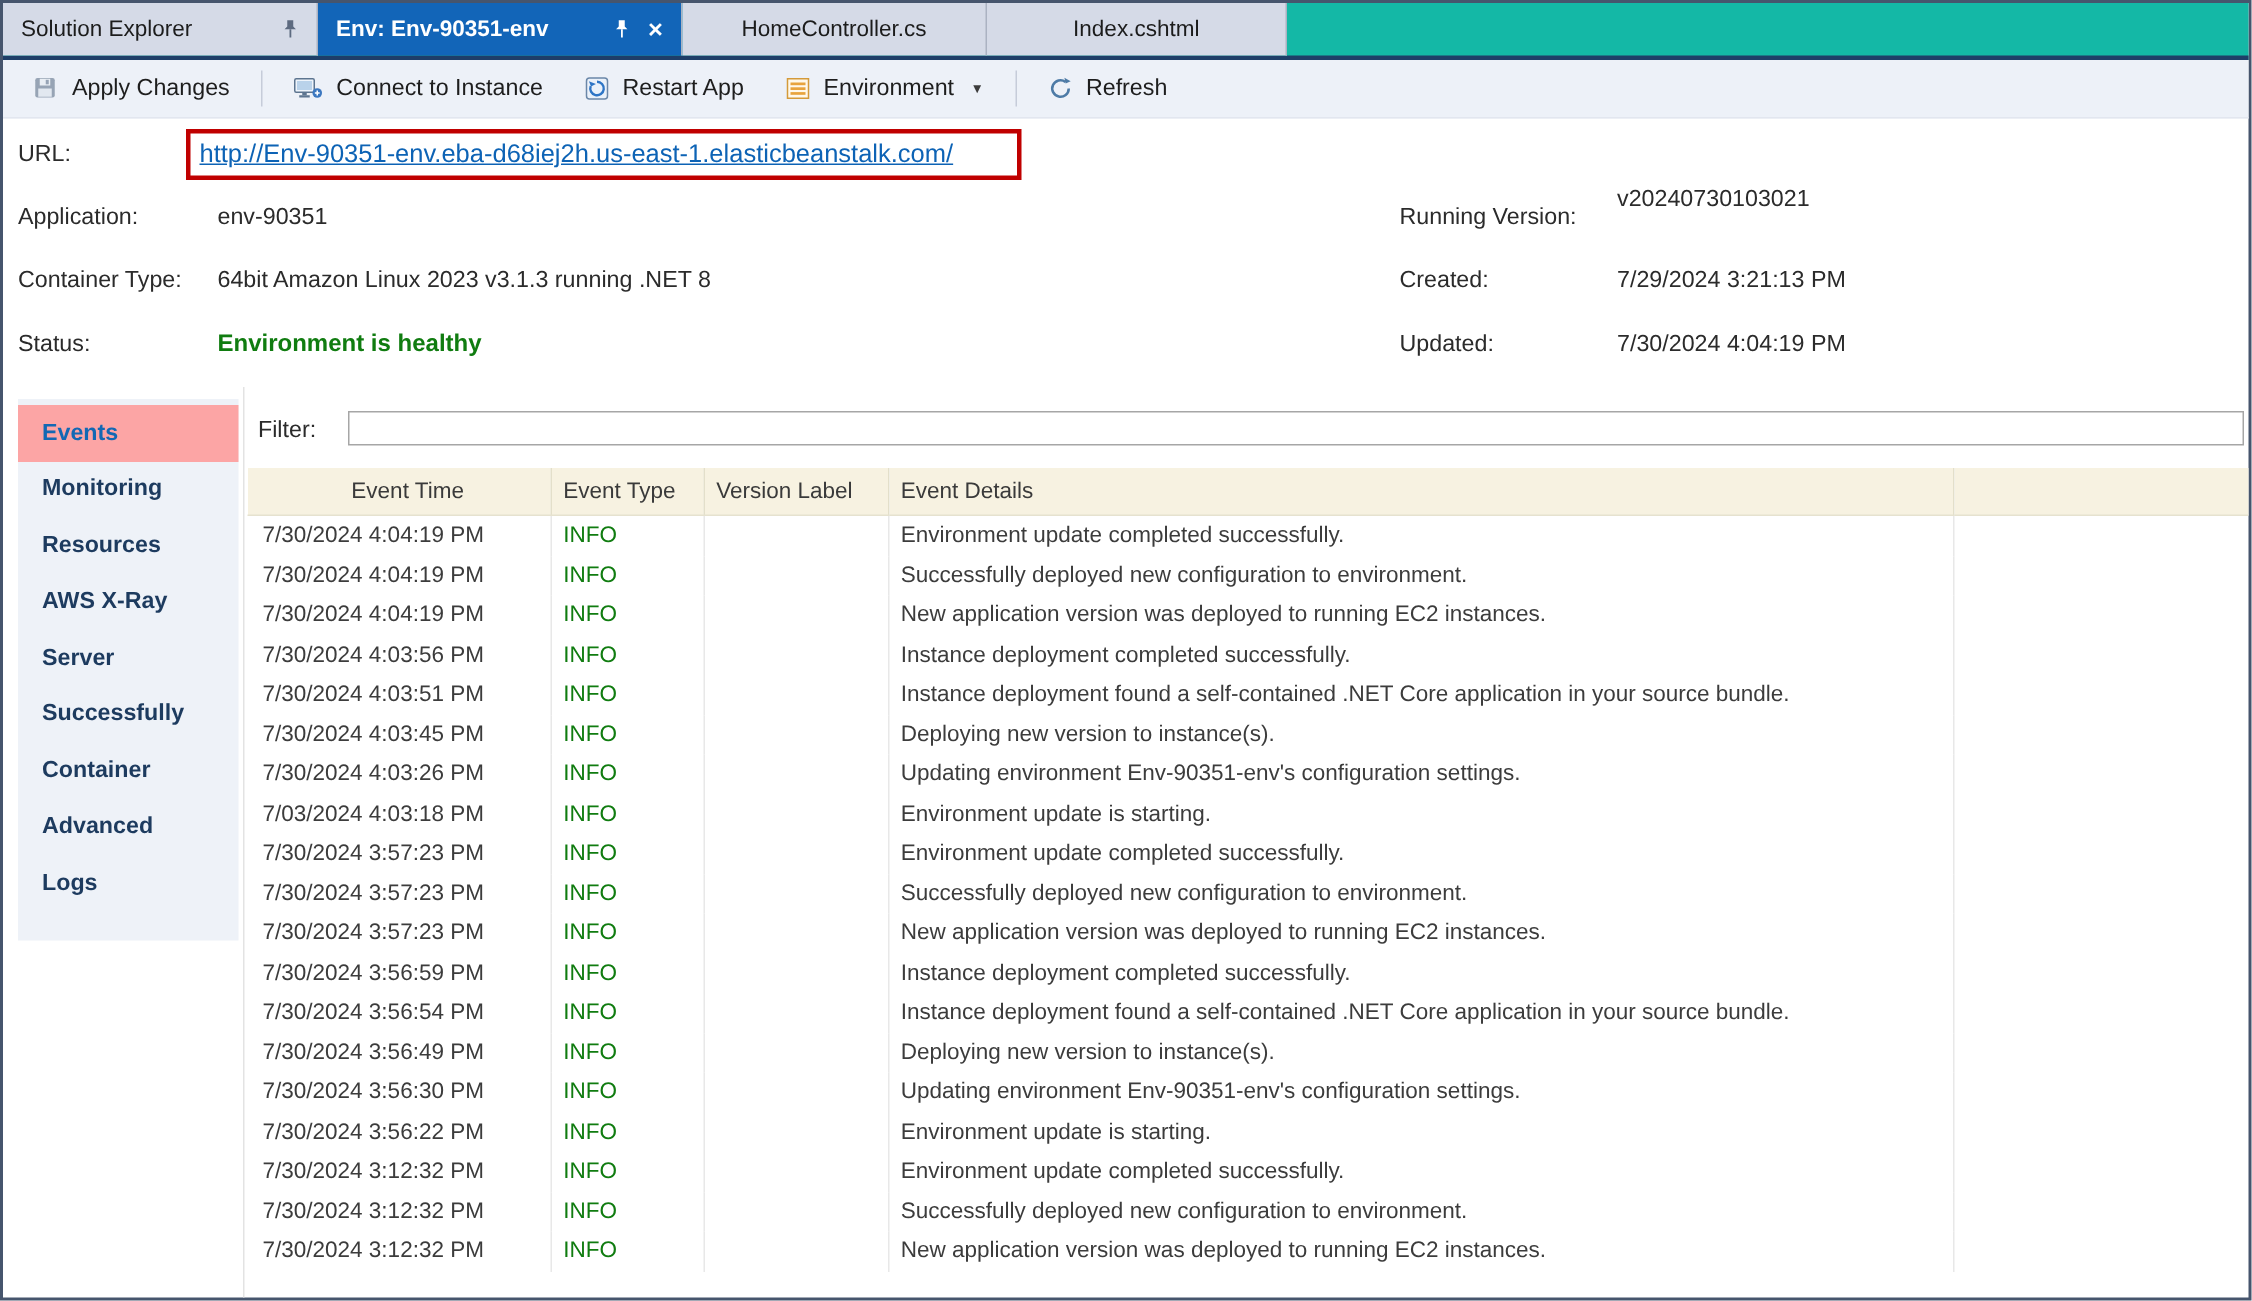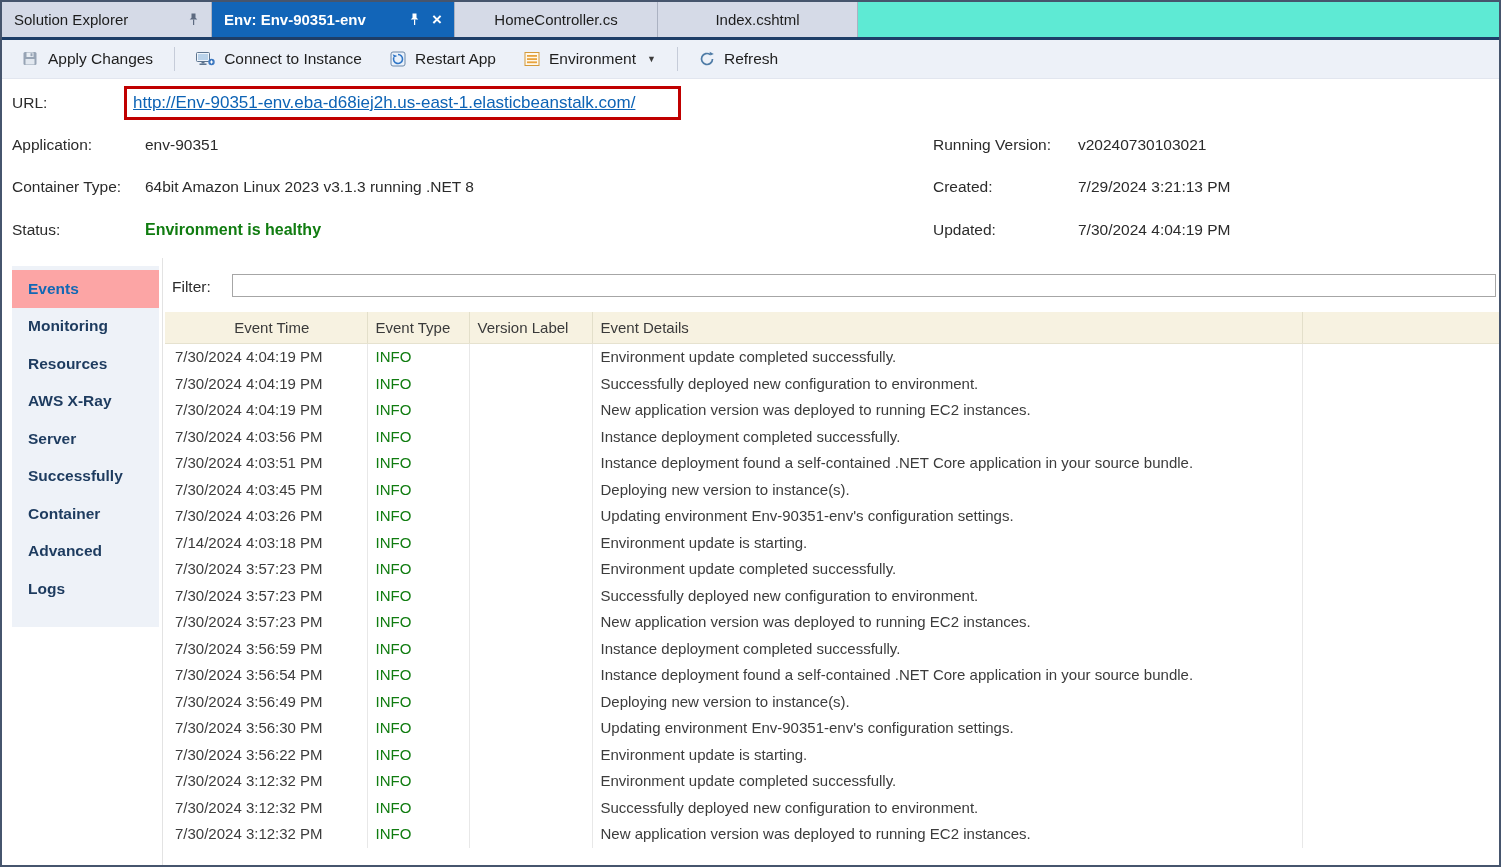--- a/index.html
+++ b/index.html
@@ -4,21 +4,21 @@
 <style>
   html,body { margin:0; padding:0; }
   body {
     width:1501px; height:867px; box-sizing:border-box;
     border:2px solid #46556d; background:#ffffff; overflow:hidden;
     position:relative; font-family:"Liberation Sans", sans-serif; color:#2b2b2b;
   }
   
   .tab-bar {
     position:absolute; left:0; top:0; width:100%; height:35px;
-    background:#5eead4; border-bottom:3px solid #1e3e68; display:flex;
+    background:#14b8a6; border-bottom:3px solid #1e3e68; display:flex;
   }
   .tab {
     height:35px; box-sizing:border-box; display:flex; align-items:center;
     background:#d5dae7; border-right:1px solid #abb2c2; padding:0 12px; gap:8px;
     font-size:15px; color:#1c1c1c; cursor:default; white-space:nowrap;
   }
   .tab.centered { justify-content:center; }
   .tab.active { background:#1265b8; color:#ffffff; font-weight:bold; }
   .tab .pin { margin-left:auto; color:#5d6a80; display:flex; align-items:center; }
   .tab.active .pin { color:#ffffff; }
@@ -185,21 +185,21 @@
   <span class="lab" style="left:10px; top:56px;">Application:</span>
   <span class="val" style="left:143px; top:56px;">env-90351</span>
 
   <span class="lab" style="left:10px; top:98px;">Container Type:</span>
   <span class="val" style="left:143px; top:98px;">64bit Amazon Linux 2023 v3.1.3 running .NET 8</span>
 
   <span class="lab" style="left:10px; top:141px;">Status:</span>
   <span class="val status-val" style="left:143px; top:141px;">Environment is healthy</span>
 
   <span class="lab" style="left:931px; top:56px;">Running Version:</span>
-  <span class="val" style="left:1076px; top:56px;text-align:center;">v20240730103021</span>
+  <span class="val" style="left:1076px; top:44px;text-align:center;">v20240730103021</span>
 
   <span class="lab" style="left:931px; top:98px;">Created:</span>
   <span class="val" style="left:1076px; top:98px;">7/29/2024 3:21:13 PM</span>
 
   <span class="lab" style="left:931px; top:141px;">Updated:</span>
   <span class="val" style="left:1076px; top:141px;">7/30/2024 4:04:19 PM</span>
 </div>
 
 <div class="sidebar">
     <div class="sidebar-item active">
@@ -296,21 +296,21 @@
         <td></td>
       </tr>
       <tr>
         <td>7/30/2024 4:03:26 PM</td>
         <td class="type">INFO</td>
         <td></td>
         <td>Updating environment Env-90351-env's configuration settings.</td>
         <td></td>
       </tr>
       <tr>
-        <td>7/14/2024 4:03:18 PM</td>
+        <td>7/03/2024 4:03:18 PM</td>
         <td class="type">INFO</td>
         <td></td>
         <td>Environment update is starting.</td>
         <td></td>
       </tr>
       <tr>
         <td>7/30/2024 3:57:23 PM</td>
         <td class="type">INFO</td>
         <td></td>
         <td>Environment update completed successfully.</td>

